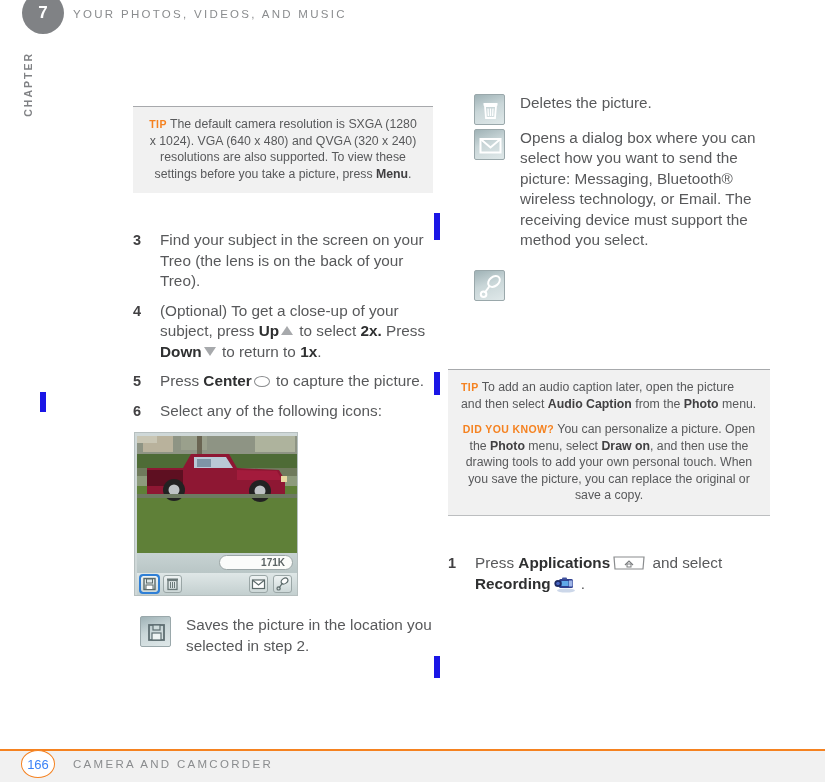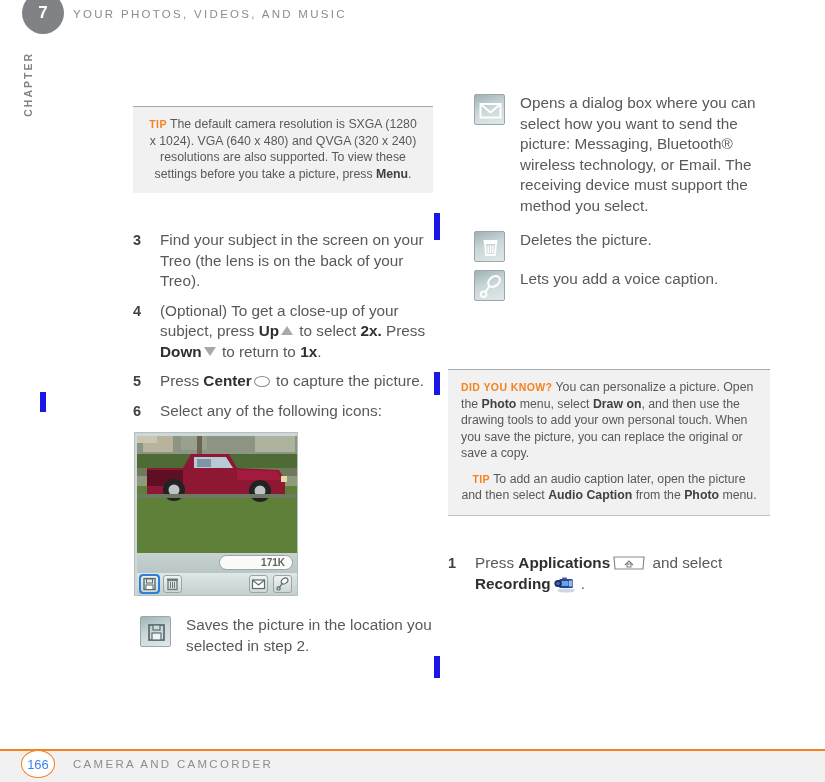--- a/index.html
+++ b/index.html
@@ -298,56 +298,55 @@
     </span>
     <span class="cap">Saves the picture in the location you selected in step 2.</span>
   </div>
 </div>
 
 <div id="right-icon-rows">
 
   <div class="icon-row">
     <span class="sq-icon">
       <svg width="31" height="31" viewBox="0 0 31 31">
-        <rect x="5.5" y="9" width="20" height="13.5" fill="none" stroke="#ffffff" stroke-width="2"></rect>
-        <path d="M5.5 9 L15.5 17.5 L25.5 9" fill="none" stroke="#ffffff" stroke-width="2"></path>
-      </svg>
-    </span>
-    <span class="cap">Opens a dialog box where you can select how you want to send the picture: Messaging, Bluetooth® wireless technology, or Email. The receiving device must support the method you select.</span>
-  </div>
-
-  <div class="icon-row">
-    <span class="sq-icon">
-      <svg width="31" height="31" viewBox="0 0 31 31">
         <path d="M10 11 L21 11 L20 23 L11 23 Z" fill="none" stroke="#ffffff" stroke-width="1.8"></path>
         <rect x="8.5" y="8" width="14" height="2.6" fill="#ffffff"></rect>
         <line x1="13" y1="13.5" x2="13.4" y2="21" stroke="#ffffff" stroke-width="1.3"></line>
         <line x1="15.5" y1="13.5" x2="15.5" y2="21" stroke="#ffffff" stroke-width="1.3"></line>
         <line x1="18" y1="13.5" x2="17.6" y2="21" stroke="#ffffff" stroke-width="1.3"></line>
       </svg>
     </span>
     <span class="cap">Deletes the picture.</span>
+  </div>
+
+  <div class="icon-row">
+    <span class="sq-icon">
+      <svg width="31" height="31" viewBox="0 0 31 31">
+        <rect x="5.5" y="9" width="20" height="13.5" fill="none" stroke="#ffffff" stroke-width="2"></rect>
+        <path d="M5.5 9 L15.5 17.5 L25.5 9" fill="none" stroke="#ffffff" stroke-width="2"></path>
+      </svg>
+    </span>
+    <span class="cap">Opens a dialog box where you can select how you want to send the picture: Messaging, Bluetooth® wireless technology, or Email. The receiving device must support the method you select.</span>
   </div>
 
   <div class="icon-row" style="margin-top:18px">
     <span class="sq-icon">
       <svg width="31" height="31" viewBox="0 0 31 31">
         <ellipse cx="19" cy="10.5" rx="6.5" ry="4.6" fill="none" stroke="#ffffff" stroke-width="2" transform="rotate(-38 19 10.5)"></ellipse>
         <path d="M15 14.5 L9.5 22" stroke="#ffffff" stroke-width="2" fill="none"></path>
         <circle cx="8.6" cy="23.2" r="2.8" fill="none" stroke="#ffffff" stroke-width="2"></circle>
       </svg>
     </span>
-    <span class="cap">Lets you add a voice caption.</span>
   </div>
 
 </div>
 
 <div id="tipbox-right" class="tipbox">
+  <p><span class="lead">TIP</span><span> To add an audio caption later, open the picture and then select </span><b>Audio Caption</b><span> from the </span><b>Photo</b><span> menu.</span></p>
   <p><span class="lead">DID YOU KNOW?</span><span> You can personalize a picture. Open the </span><b>Photo</b><span> menu, select </span><b>Draw on</b><span>, and then use the drawing tools to add your own personal touch. When you save the picture, you can replace the original or save a copy.</span></p>
-  <p><span class="lead">TIP</span><span> To add an audio caption later, open the picture and then select </span><b>Audio Caption</b><span> from the </span><b>Photo</b><span> menu.</span></p>
 </div>
 
 <div id="recording-section">
   <ol class="steps">
     <li>
       <span class="num">1</span>
       <span>Press </span><b>Applications</b><span class="apps-key"><svg width="34" height="16" viewBox="0 0 34 16">
             <path d="M2 2 L32 2 L31 14 L3 14 Z" fill="#ffffff" stroke="#8a8c8e" stroke-width="1.2"></path>
             <path d="M13 10 L17 6 L21 10" fill="none" stroke="#7a7c7e" stroke-width="1.2"></path>
             <rect x="15" y="9" width="4" height="3" fill="none" stroke="#7a7c7e" stroke-width="1"></rect>

